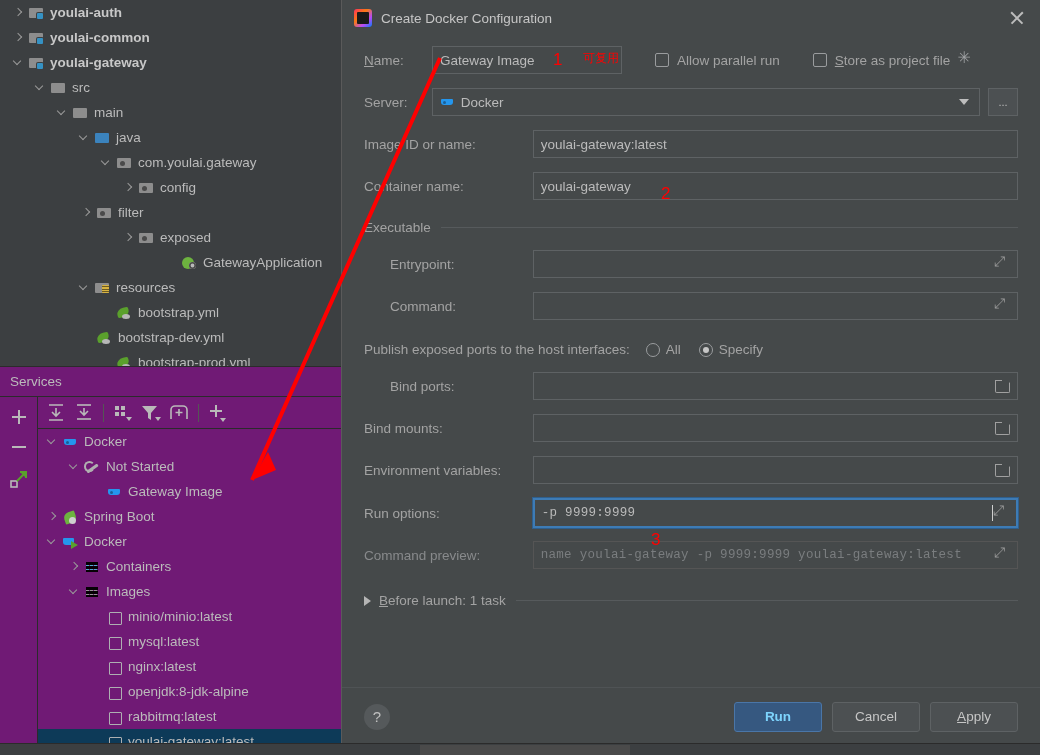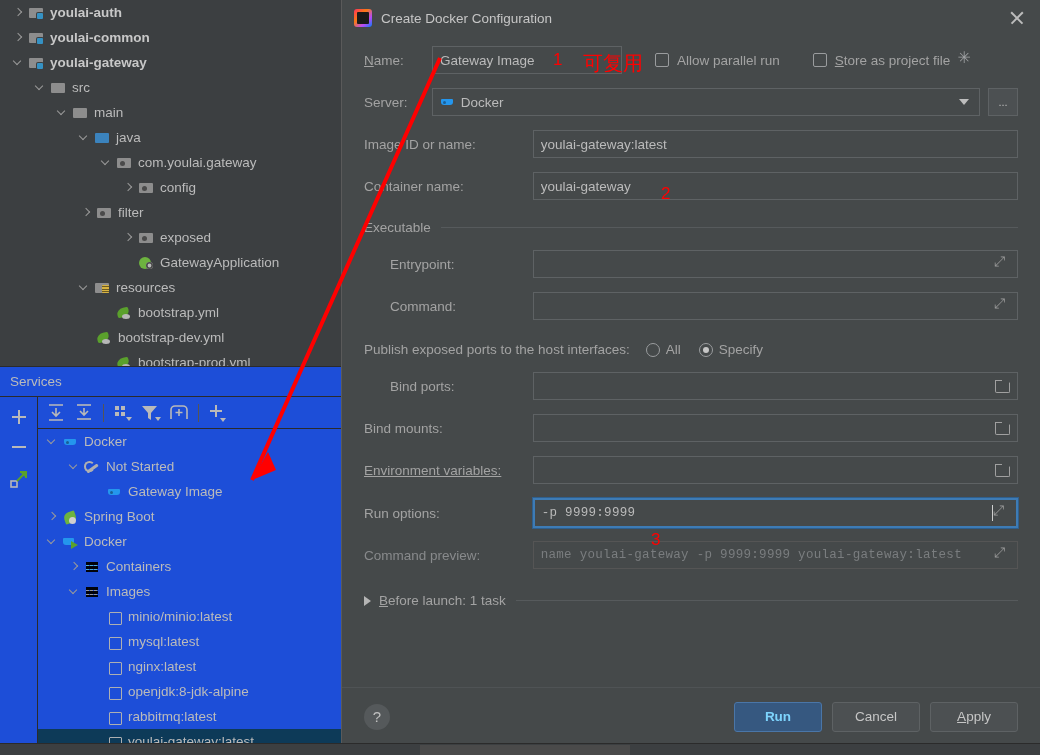--- a/index.html
+++ b/index.html
@@ -133,21 +133,21 @@
     background:#b7b7b7; border-radius:50%;
   }
   .ic-checkbox::before {
     content:''; position:absolute; left:3px; top:3px; width:11px; height:11px;
     border:1.6px solid #aeb0b2; border-radius:1px;
   }
 
   
   .services-panel {
     position: absolute; left: 0; top: 366px; width: 341px; height: 389px;
-    background: #1d4ed8; border-top: 1px solid #2b2b2b;
+    background: #701a75; border-top: 1px solid #2b2b2b;
   }
   .services-title {
     height: 30px; display: flex; align-items: center; padding-left: 10px;
     font-size: 13.5px; color: #bbbbbb; border-bottom: 1px solid #2b2b2b;
   }
   .svc-body { position: relative; height: 358px; }
   .svc-left-toolbar {
     position: absolute; left: 0; top: 0; width: 38px; height: 100%;
     border-right: 1px solid #2b2b2b;
   }
@@ -293,21 +293,21 @@
   }
   .gear::before {
     content:'✳'; position:absolute; left:0; top:-4px; font-size:16px; color:#9fa1a3;
   }
 
   .tri { width: 0; height: 0; border-top: 5px solid transparent; border-bottom: 5px solid transparent;
          border-left: 7px solid #b5b5b5; margin-right: 8px; }
 
   
   .anno { position: absolute; color: #ff0000; font-size: 17px; font-weight: 500; z-index: 50; }
-  .anno-cn { position: absolute; color: #ff0000; font-size: 20px; z-index: 50; font-family: "DejaVu Sans", sans-serif; }
+  .anno-cn { position: absolute; color: #ff0000; font-size: 12px; z-index: 50; font-family: "DejaVu Sans", sans-serif; }
   .arrow-svg { position: absolute; left: 0; top: 0; width: 1040px; height: 755px; pointer-events: none; z-index: 60; }
 </style>
 </head>
 <body>
 
 <div id="root">
 
   <div class="ide-bg"></div>
 
   <div class="project-tree">
@@ -355,21 +355,21 @@
         <div class="tree-row" style="padding-left: 80px;">
           <span class="chev"></span>
           <span class="ic ic-pkg"></span>
           <span>filter</span>
         </div>
         <div class="tree-row" style="padding-left: 122px;">
           <span class="chev"></span>
           <span class="ic ic-pkg"></span>
           <span>exposed</span>
         </div>
-        <div class="tree-row" style="padding-left: 122px;">
+        <div class="tree-row" style="padding-left: 122px; margin-left: 43px;">
           <span class="chev none"></span>
           <span class="ic ic-springapp"></span>
           <span>GatewayApplication</span>
         </div>
         <div class="tree-row" style="padding-left: 78px;">
           <span class="chev down"></span>
           <span class="ic ic-res"></span>
           <span>resources</span>
         </div>
         <div class="tree-row" style="padding-left: 100px;">
@@ -634,21 +634,21 @@
 
       <div class="row" style="margin-top:14px;">
         <div class="lbl" style="width:170px;">Bind mounts:</div>
         <div class="inp" style="width:489px;height:28px;">
           <span class="txt"></span>
           <span class="folder-ic"></span>
         </div>
       </div>
 
       <div class="row" style="margin-top:14px;">
-        <div class="lbl" style="width:170px;text-decoration:underline;">Environment variables:</div>
+        <div class="lbl" style="width:170px;">Environment variables:</div>
         <div class="inp" style="width:489px;height:28px;">
           <span class="txt"></span>
           <span class="folder-ic"></span>
         </div>
       </div>
 
       <div class="row" style="margin-top:14px;">
         <div class="lbl" style="width:170px;">Run options:</div>
         <div class="inp mono focused" style="width:489px;height:30px;">
           <span class="txt">-p 9999:9999</span>

